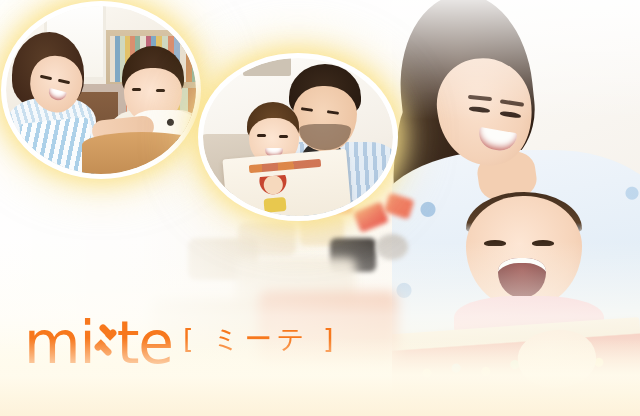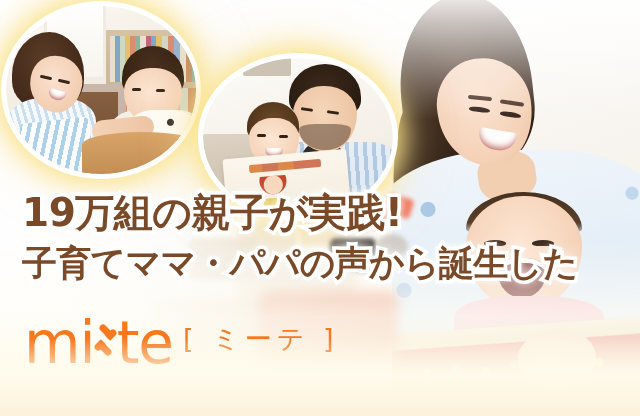--- a/index.html
+++ b/index.html
@@ -648,24 +648,20 @@
       <div class="c2-kid-eye a"></div>
       <div class="c2-kid-eye b"></div>
       <div class="c2-kid-smile"></div>
       <div class="c2-book"></div>
       <div class="c2-book-title"></div>
       <div class="c2-book-girl"></div>
       <div class="c2-toy"></div>
     </div>
   </div>
 
-  <div class="headline">
-    <div class="hl-line first">19万組の親子が実践!</div>
-    <div class="hl-line second">子育てママ・パパの声から誕生した</div>
-  </div>
 
   <div class="logo-row">
     <div class="logo-mite">
       <span class="seg">mi</span>
       <span class="logo-colon">
         <span class="heart up"></span>
         <span class="heart down"></span>
       </span>
       <span class="seg">te</span>
     </div>

